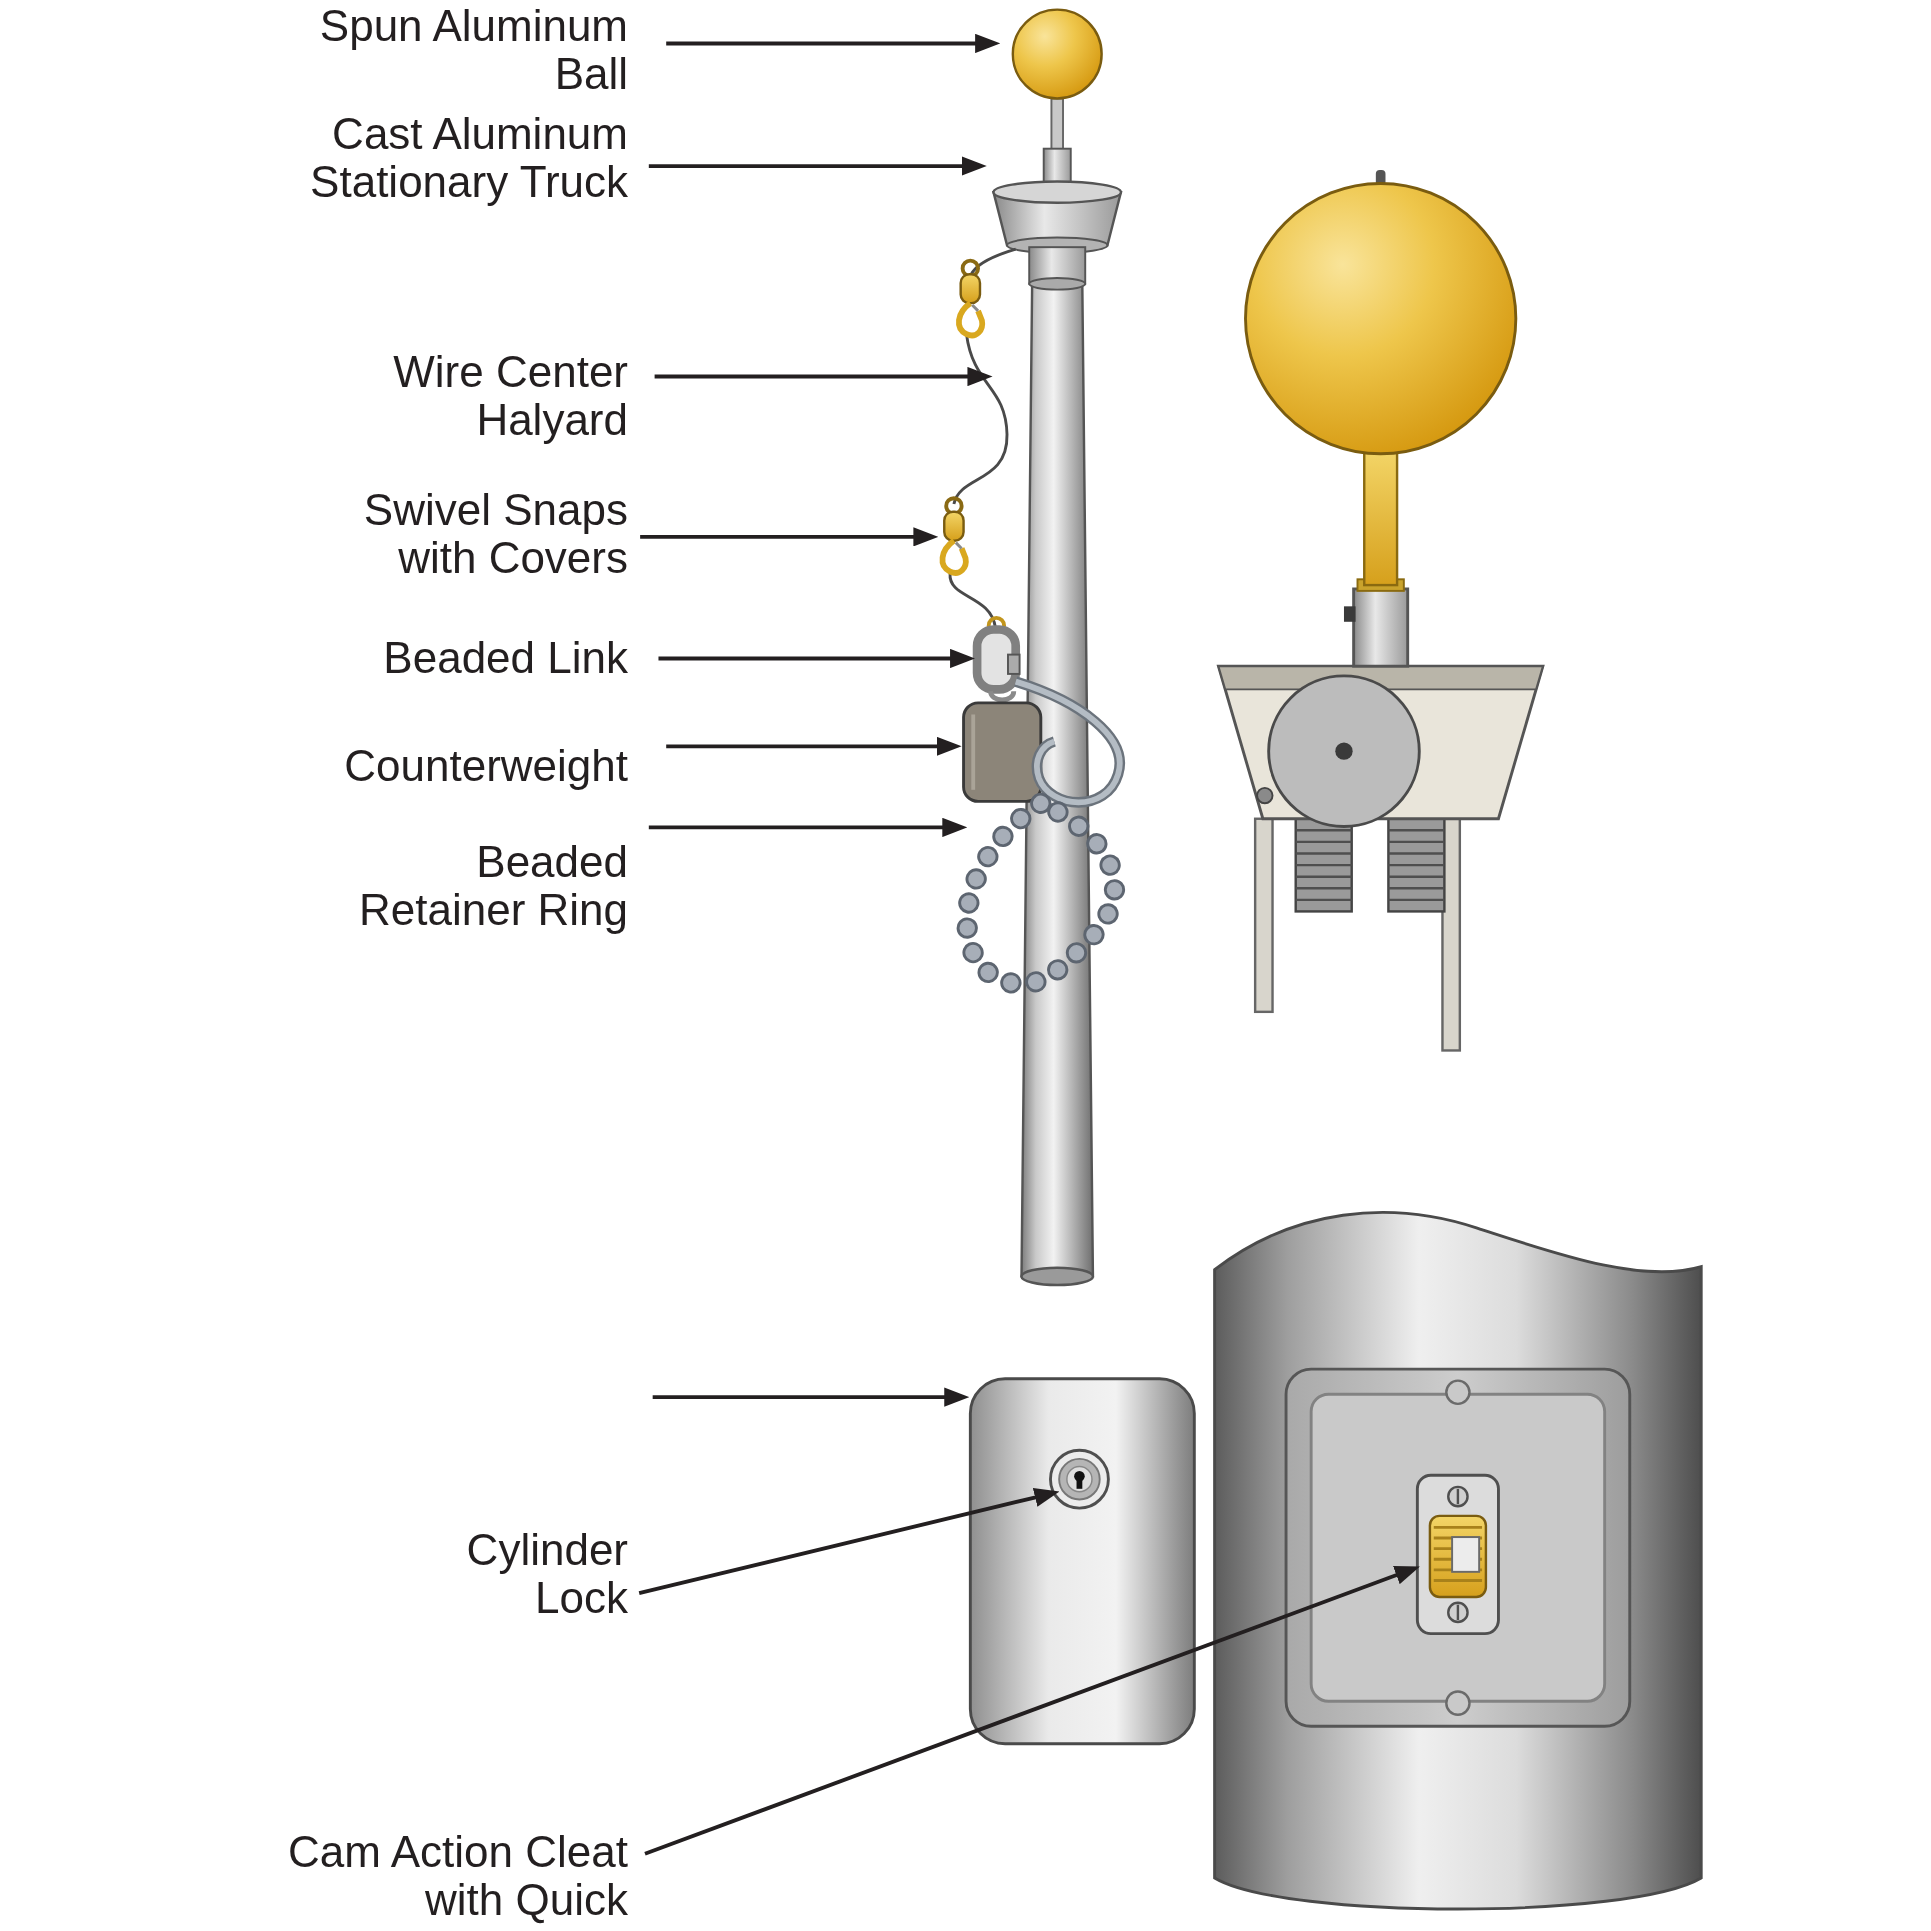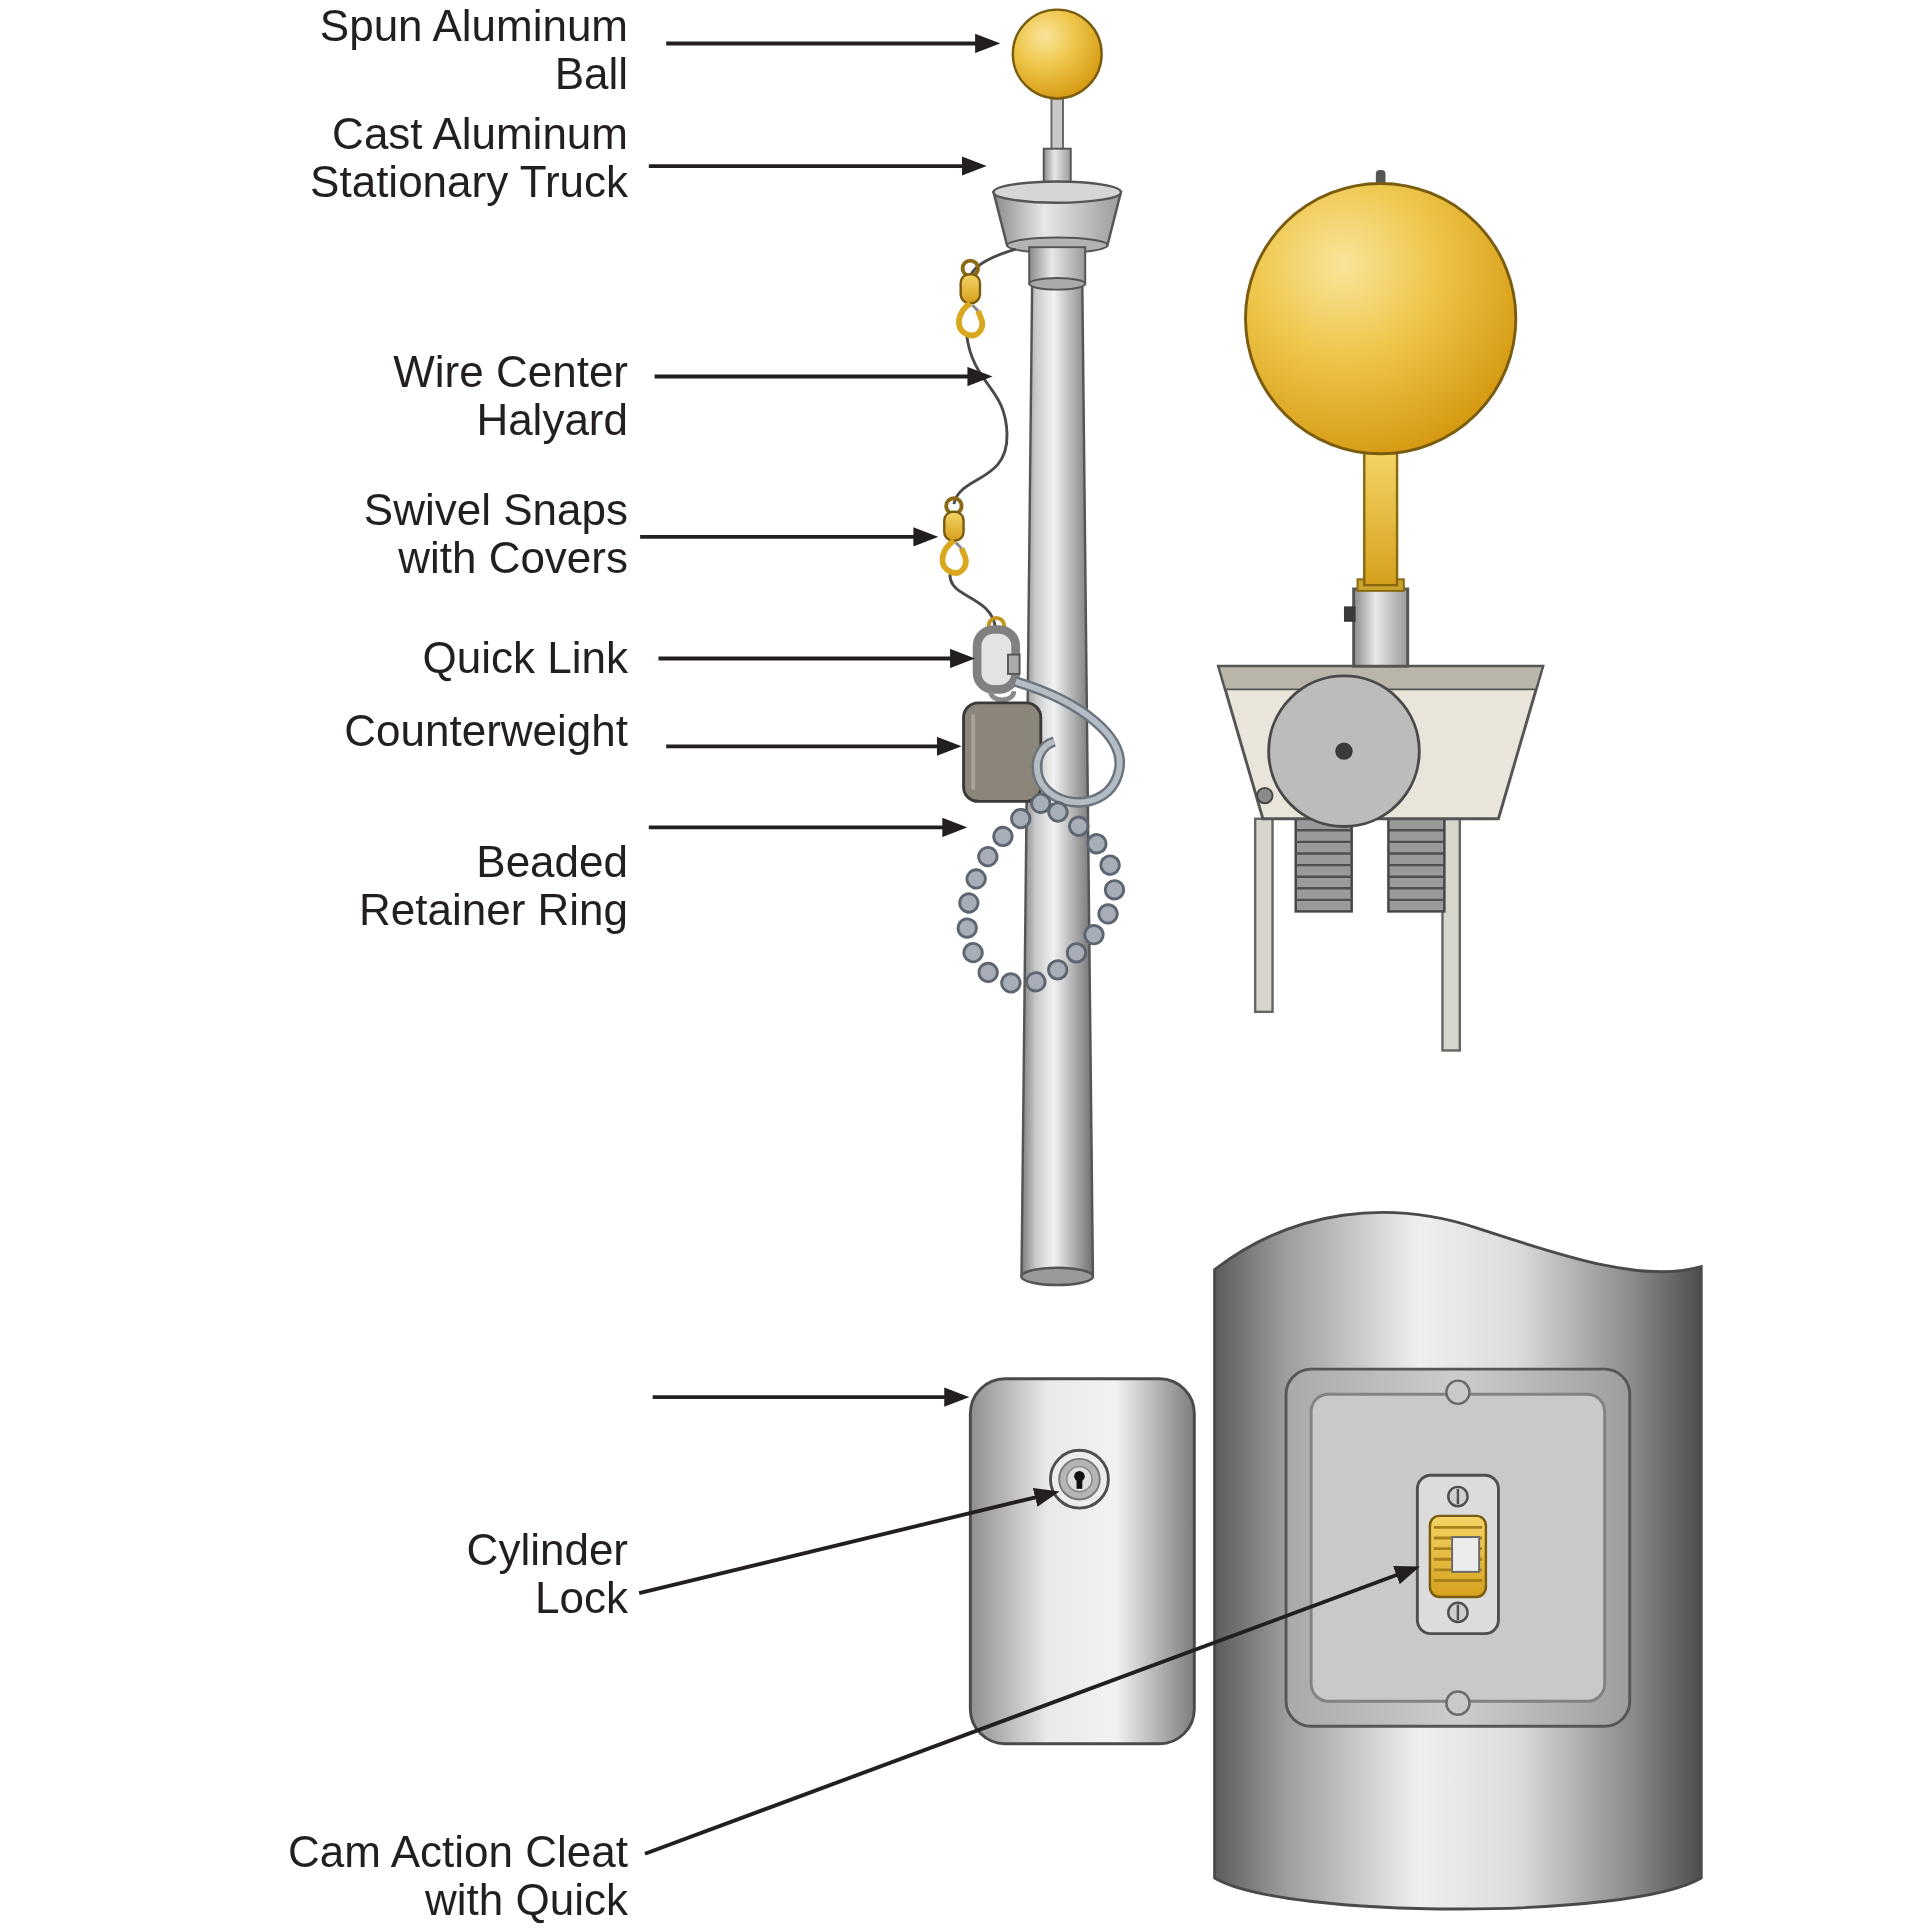--- a/index.html
+++ b/index.html
@@ -186,22 +186,22 @@
 </svg>
 
 <div class="label" style="top:1.9px">Spun Aluminum
 Ball</div>
 <div class="label" style="top:110px">Cast Aluminum
 Stationary Truck</div>
 <div class="label" style="top:348px">Wire Center
 Halyard</div>
 <div class="label" style="top:486px">Swivel Snaps
 with Covers</div>
-<div class="label" style="top:634px">Quick Link</div>
-<div class="label" style="top:707px">Counterweight</div>
+<div class="label" style="top:634px">Beaded Link</div>
+<div class="label" style="top:742px">Counterweight</div>
 <div class="label" style="top:838px">Beaded
 Retainer Ring</div>
 <div class="label" style="top:1526px">Cylinder
 Lock</div>
 <div class="label" style="top:1828px">Cam Action Cleat
 with Quick</div>
 
 </div>
 
 

